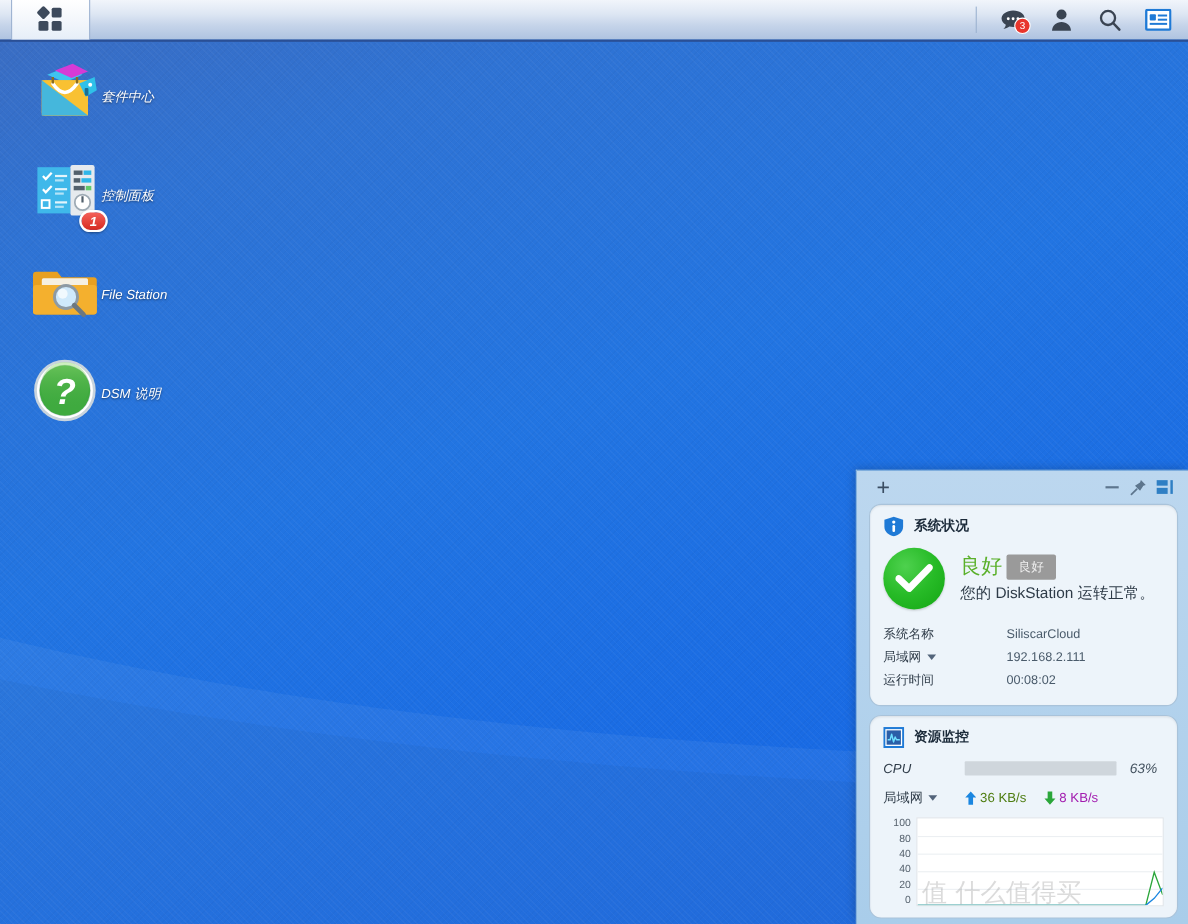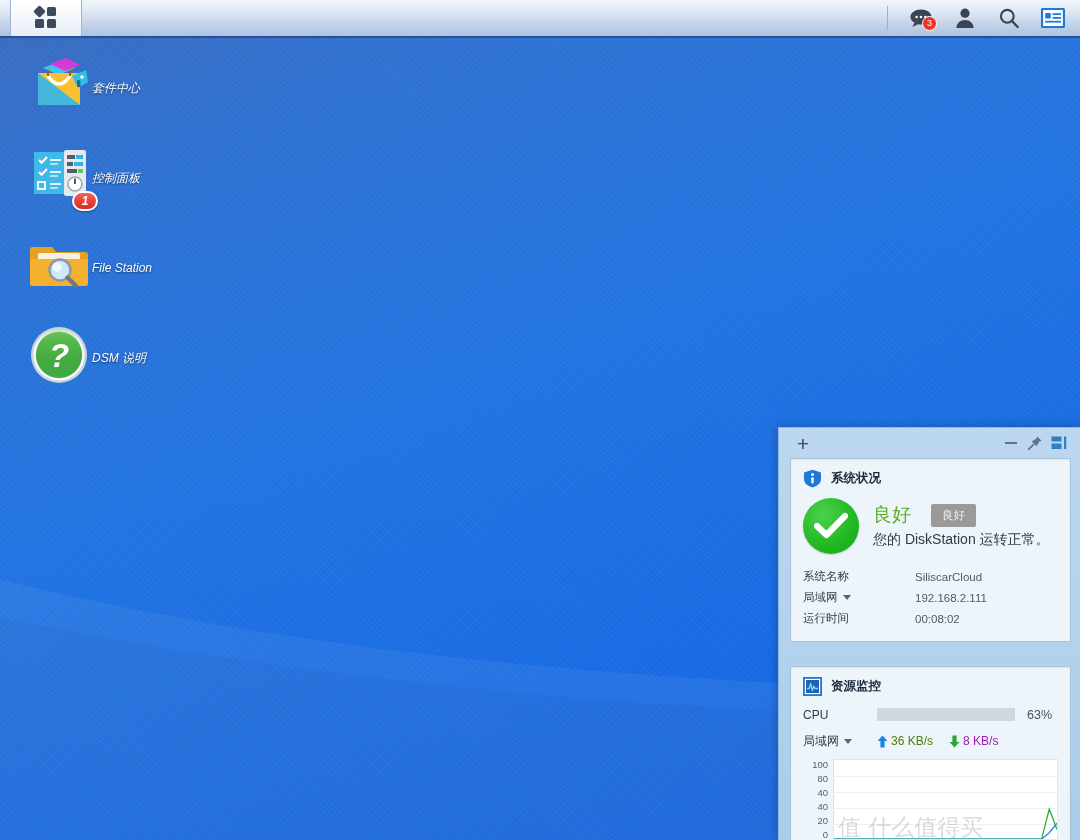--- a/index.html
+++ b/index.html
@@ -124,22 +124,22 @@
   .wp-hspacer { flex: 1; }
   .wp-btn {
     width: 24px; height: 22px;
     display: flex; align-items: center; justify-content: center;
     cursor: pointer;
   }
 
   .widget {
     background: #edf4fa;
     border: 1px solid #a9c3da;
-    border-radius: 0;
-    margin-bottom: 24px;
+    border-radius: 11px;
+    margin-bottom: 8px;
     box-shadow: 0 1px 2px rgba(0,0,0,0.08) inset;
   }
   .w-title {
     display: flex; align-items: center; gap: 9px;
     padding: 10px 12px 4px 12px;
   }
   .w-title-text {
     font-size: 12.5px; color: #1c2b3a; font-weight: bold;
   }
 
@@ -149,21 +149,21 @@
     padding: 6px 12px 2px 12px;
   }
   .check-circle {
     width: 56px; height: 56px; border-radius: 50%;
     background: radial-gradient(circle at 36% 30%, #4ed14e 0%, #27bb27 50%, #13a513 100%);
     display: flex; align-items: center; justify-content: center;
     flex: 0 0 auto; margin-right: 14px;
     box-shadow: 0 1px 2px rgba(0,0,0,0.18);
   }
   .health-txt { padding-top: 4px; }
-  .health-row1 { display: flex; align-items: center; gap: 20px; }
+  .health-row1 { display: flex; align-items: center; gap: 4px; }
   .health-state {
     font-size: 19px; color: #5ab02a;
     font-family: "DejaVu Sans", "Liberation Sans", sans-serif;
   }
   .health-tip {
     background: #9a9a9a; color: #efefef;
     font-size: 11.5px; padding: 4px 11px; border-radius: 2px;
   }
   .health-sub {
     margin-top: 3px; font-size: 14px; color: #2e3b48;
@@ -178,21 +178,21 @@
   .caret {
     display: inline-block; margin-left: 5px;
     border-left: 4px solid transparent; border-right: 4px solid transparent;
     border-top: 5px solid #53647a; vertical-align: middle;
     cursor: pointer;
   }
 
   
   .res-body { padding: 4px 12px 10px 12px; }
   .res-row {
-    display: flex; align-items: center; height: 21px; margin-bottom: 4px;
+    display: flex; align-items: center; height: 21px; margin-bottom: 4px; font-style: italic;
   }
   .res-label { width: 74px; font-size: 12px; color: #2e3b48; }
   .bar-track {
     width: 138px; height: 13px; background: #cfd6dc; border-radius: 1px;
     overflow: hidden;
   }
   .bar-fill {
     height: 100%;
     background: linear-gradient(to right, #10a7f5 0%, #1a7ae8 72%, #1f5fe0 100%);
   }

